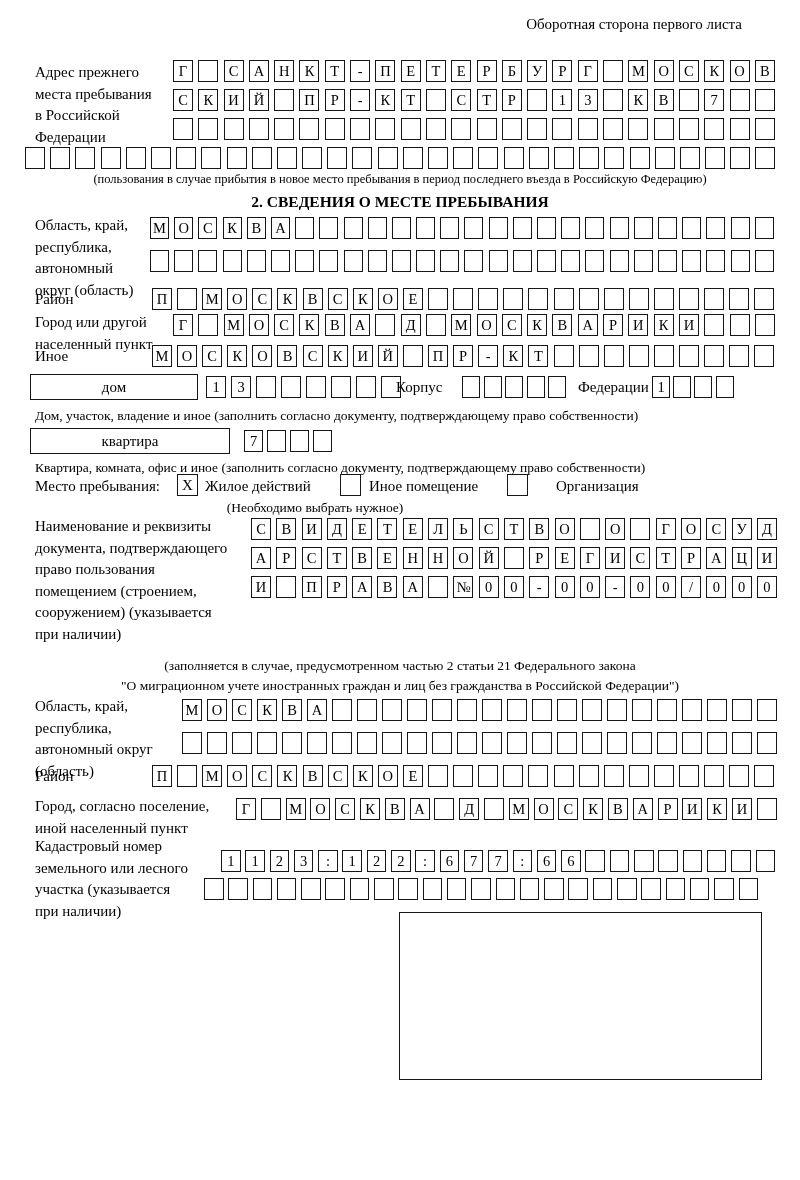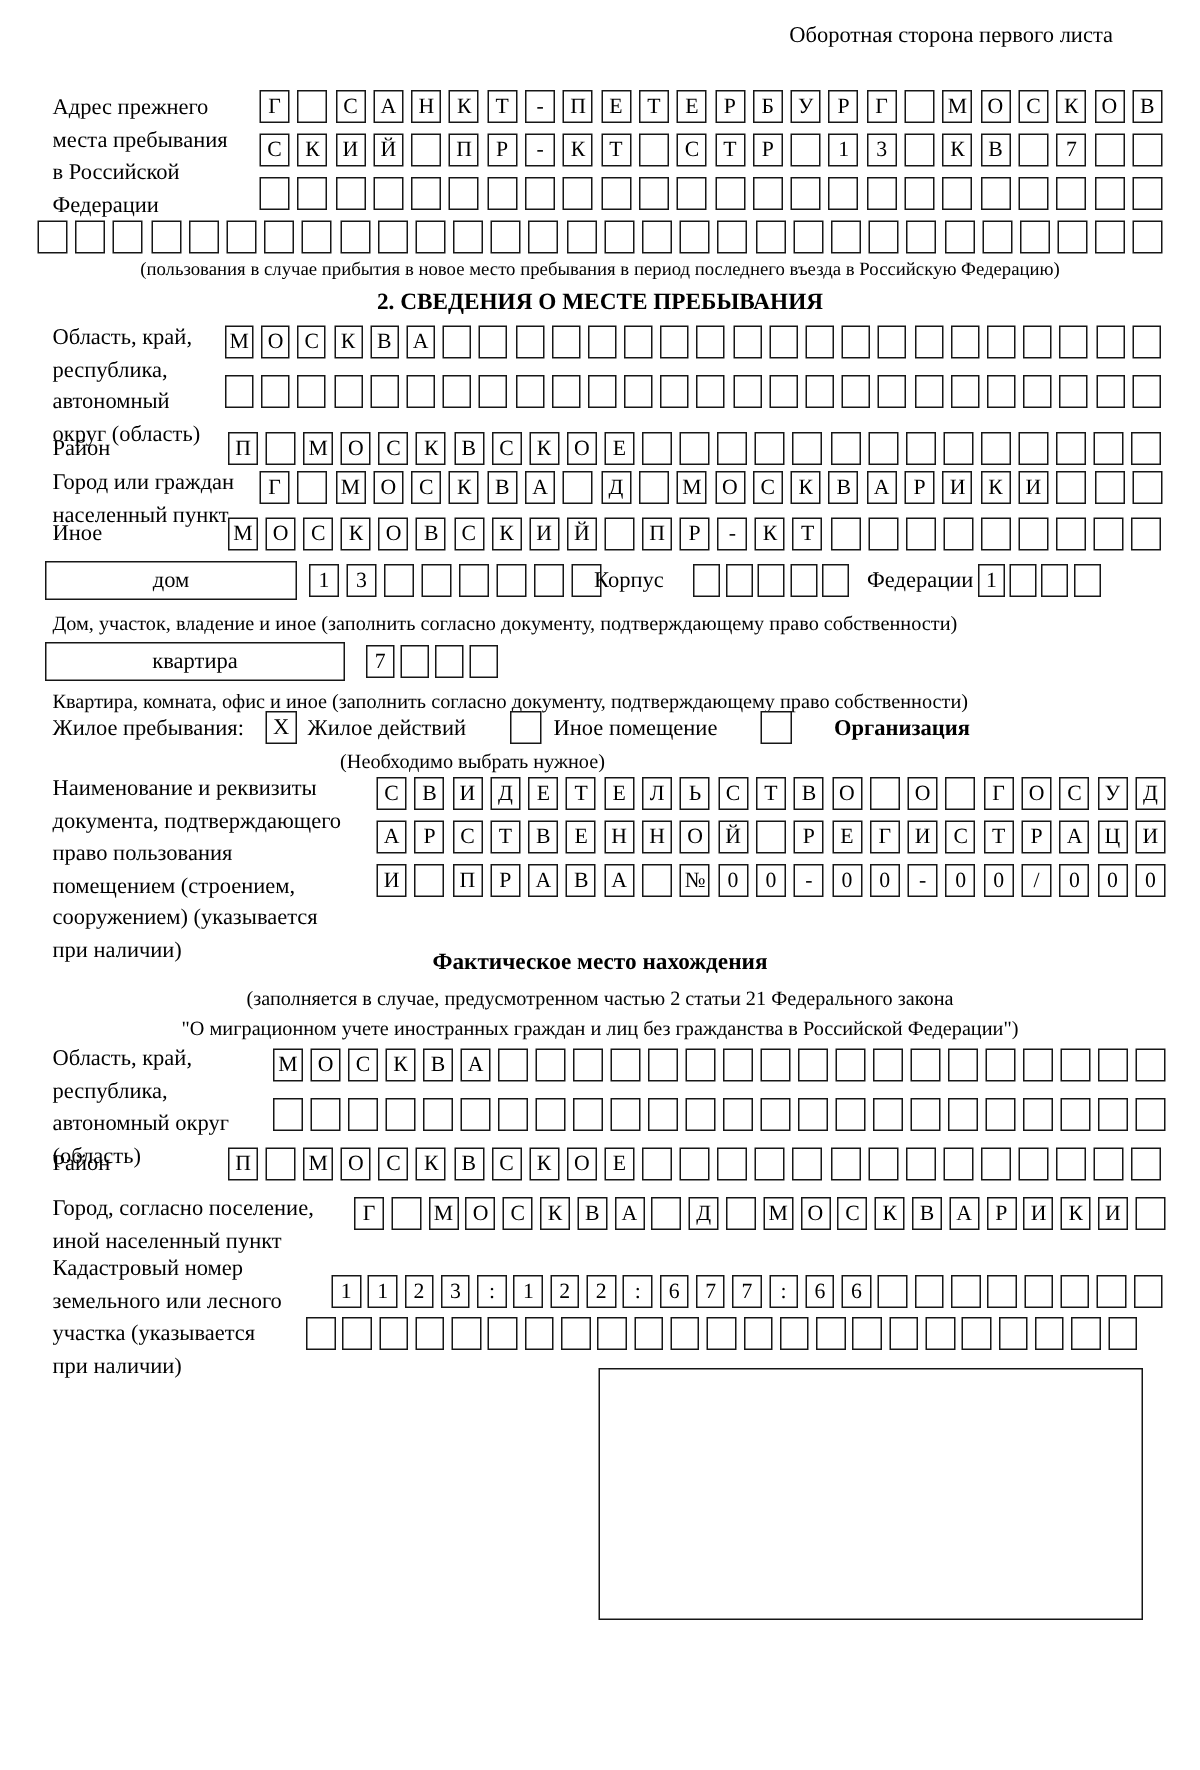--- a/index.html
+++ b/index.html
@@ -230,21 +230,21 @@
       <span class="cell" style="width: 20px; margin-right: 5.1px;"></span>
       <span class="cell" style="width: 20px; margin-right: 5.1px;"></span>
       <span class="cell" style="width: 20px; margin-right: 5.1px;"></span>
       <span class="cell" style="width: 20px; margin-right: 5.1px;"></span>
       <span class="cell" style="width: 20px; margin-right: 5.1px;"></span>
       <span class="cell" style="width: 20px; margin-right: 5.1px;"></span>
       <span class="cell" style="width: 20px; margin-right: 5.1px;"></span>
       <span class="cell" style="width: 20px;"></span>
     </div>
 
-  <div class="abs flabel" style="top:312px; left:35px;">Город или граждан
+  <div class="abs flabel" style="top:312px; left:35px;">Город или другой
 населенный пункт</div>
   <div class="abs cellrow" style="top:314px; left:173px;">
       <span class="cell" style="width: 20px; margin-right: 5.3px;">Г</span>
       <span class="cell" style="width: 20px; margin-right: 5.3px;"></span>
       <span class="cell" style="width: 20px; margin-right: 5.3px;">М</span>
       <span class="cell" style="width: 20px; margin-right: 5.3px;">О</span>
       <span class="cell" style="width: 20px; margin-right: 5.3px;">С</span>
       <span class="cell" style="width: 20px; margin-right: 5.3px;">К</span>
       <span class="cell" style="width: 20px; margin-right: 5.3px;">В</span>
       <span class="cell" style="width: 20px; margin-right: 5.3px;">А</span>
@@ -325,27 +325,27 @@
 
   <div class="abs longbox" style="top:428px; left:30px; width:200px; height:26px;">квартира</div>
   <div class="abs cellrow" style="top:430px; left:244px;">
       <span class="cell" style="width: 19px; margin-right: 4px;">7</span>
       <span class="cell" style="width: 19px; margin-right: 4px;"></span>
       <span class="cell" style="width: 19px; margin-right: 4px;"></span>
       <span class="cell" style="width: 19px;"></span>
     </div>
   <div class="abs caption-md" style="top:460px; left:35px;">Квартира, комната, офис и иное (заполнить согласно документу, подтверждающему право собственности)</div>
 
-  <div class="abs flabel" style="top:476px; left:35px;">Жилое пребывания:</div>
+  <div class="abs flabel" style="top:476px; left:35px;">Место пребывания:</div>
   <div class="abs checkbox" style="top:474px; left:177px;">X</div>
   <div class="abs flabel" style="top:476px; left:205px;">Жилое действий</div>
   <div class="abs checkbox" style="top:474px; left:340px;"></div>
   <div class="abs flabel" style="top:476px; left:369px;">Иное помещение</div>
   <div class="abs checkbox" style="top:474px; left:507px;"></div>
-  <div class="abs flabel" style="top:476px; left:556px;font-weight:bold;">Организация</div>
+  <div class="abs flabel" style="top:476px; left:556px;">Организация</div>
   <div class="abs caption-md center" style="top:500px; left:150px; width:330px;">(Необходимо выбрать нужное)</div>
 
   <div class="abs flabel" style="top:516px; left:35px;">Наименование и реквизиты
 документа, подтверждающего
 право пользования
 помещением (строением,
 сооружением) (указывается
 при наличии)</div>
   <div class="abs cellrow" style="top:518px; left:251px;">
       <span class="cell" style="width: 20px; margin-right: 5.3px;">С</span>
@@ -410,21 +410,20 @@
       <span class="cell" style="width: 20px; margin-right: 5.3px;">0</span>
       <span class="cell" style="width: 20px; margin-right: 5.3px;">-</span>
       <span class="cell" style="width: 20px; margin-right: 5.3px;">0</span>
       <span class="cell" style="width: 20px; margin-right: 5.3px;">0</span>
       <span class="cell" style="width: 20px; margin-right: 5.3px;">/</span>
       <span class="cell" style="width: 20px; margin-right: 5.3px;">0</span>
       <span class="cell" style="width: 20px; margin-right: 5.3px;">0</span>
       <span class="cell" style="width: 20px;">0</span>
     </div>
 
-  <div class="abs hdr" style="top:633px;">Фактическое место нахождения</div>
   <div class="abs caption-md center" style="top:656px; left:0; width:800px; line-height:20px;">(заполняется в случае, предусмотренном частью 2 статьи 21 Федерального закона
 "О миграционном учете иностранных граждан и лиц без гражданства в Российской Федерации")</div>
 
   <div class="abs flabel" style="top:696px; left:35px;">Область, край,
 республика,
 автономный округ
 (область)</div>
   <div class="abs cellrow" style="top:699px; left:182px;">
       <span class="cell" style="width: 20px; margin-right: 5px;">М</span>
       <span class="cell" style="width: 20px; margin-right: 5px;">О</span>

